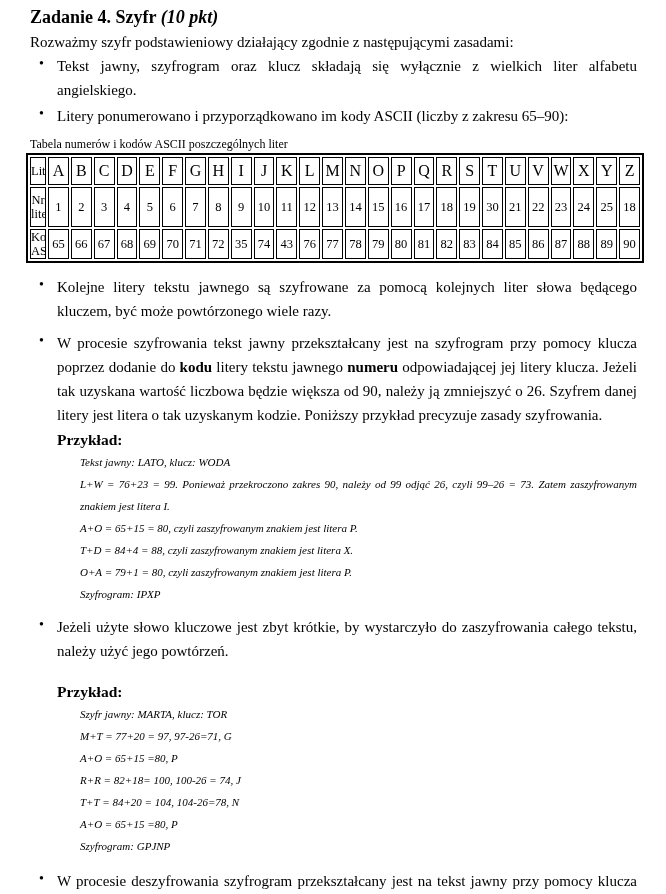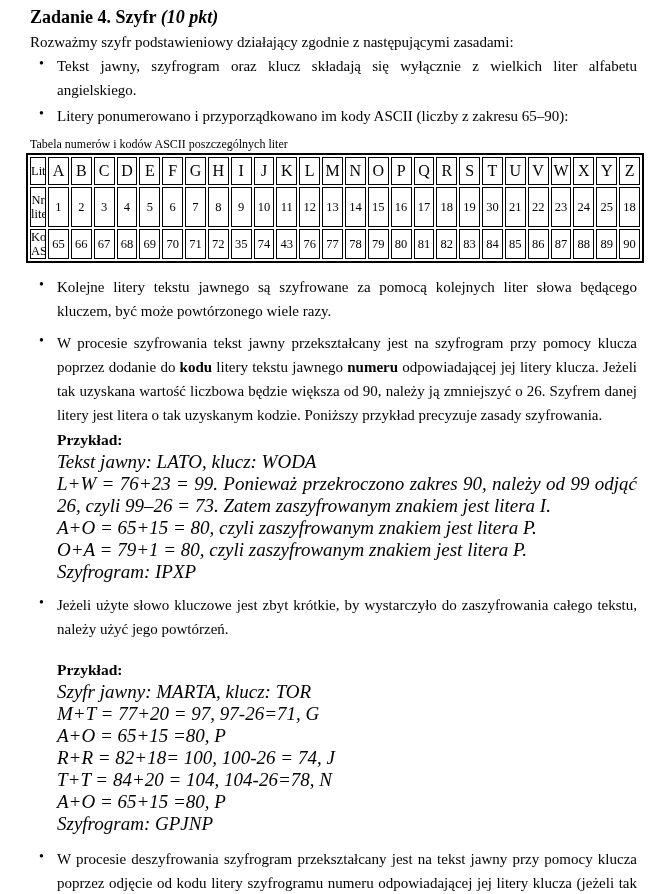--- a/index.html
+++ b/index.html
@@ -45,21 +45,21 @@
     overflow: hidden;
     padding: 0;
   }
   table.ascii th { width: 16px; font-size: 12.5px; line-height: 14px; font-weight: normal; }
   table.ascii tr:nth-child(1) td { height: 28px; font-size: 16px; }
   table.ascii tr:nth-child(2) td { height: 40px; font-size: 12.5px; }
   table.ascii tr:nth-child(3) td { height: 20px; font-size: 12.5px; }
 
   .example { margin-left: 27px; margin-right: 0; }
   .example-heading { font-weight: bold; font-size: 15.5px; line-height: 22px; }
-  .example-line { font-style: italic; font-size: 19px; line-height: 22px; text-align: justify; }
+  .example-line { font-style: italic; font-size: 11px; line-height: 22px; text-align: justify; margin-left: 23px; }
 </style>
 </head>
 <body>
 
 <div class="page">
 
   <div class="task-title">
     <span>Zadanie 4. Szyfr</span>
     <span class="pts">(10 pkt)</span>
   </div>
@@ -178,20 +178,21 @@
   <div class="bullet mt8">
     <span class="marker">•</span>
     <div class="btext"><span>W procesie szyfrowania tekst jawny przekształcany jest na szyfrogram przy pomocy klucza poprzez dodanie do </span><b>kodu</b><span> litery tekstu jawnego </span><b>numeru</b><span> odpowiadającej jej litery klucza. Jeżeli tak uzyskana wartość liczbowa będzie większa od 90, należy ją zmniejszyć o 26. Szyfrem danej litery jest litera o tak uzyskanym kodzie. Poniższy przykład precyzuje zasady szyfrowania.</span></div>
   </div>
 
   <div class="example mt2">
     <div class="example-heading">Przykład:</div>
     <div class="example-line">Tekst jawny: LATO, klucz: WODA</div>
     <div class="example-line">L+W = 76+23 = 99. Ponieważ przekroczono zakres 90, należy od 99 odjąć 26, czyli 99–26 = 73. Zatem zaszyfrowanym znakiem jest litera I.</div>
     <div class="example-line">A+O = 65+15 = 80, czyli zaszyfrowanym znakiem jest litera P.</div>
+    <div class="example-line">T+D = 84+4 = 88, czyli zaszyfrowanym znakiem jest litera X.</div>
     <div class="example-line">O+A = 79+1 = 80, czyli zaszyfrowanym znakiem jest litera P.</div>
     <div class="example-line">Szyfrogram: IPXP</div>
   </div>
 
   <div class="bullet mt10">
     <span class="marker">•</span>
     <div class="btext">Jeżeli użyte słowo kluczowe jest zbyt krótkie, by wystarczyło do zaszyfrowania całego tekstu, należy użyć jego powtórzeń.</div>
   </div>
 
   <div class="example mt18">

